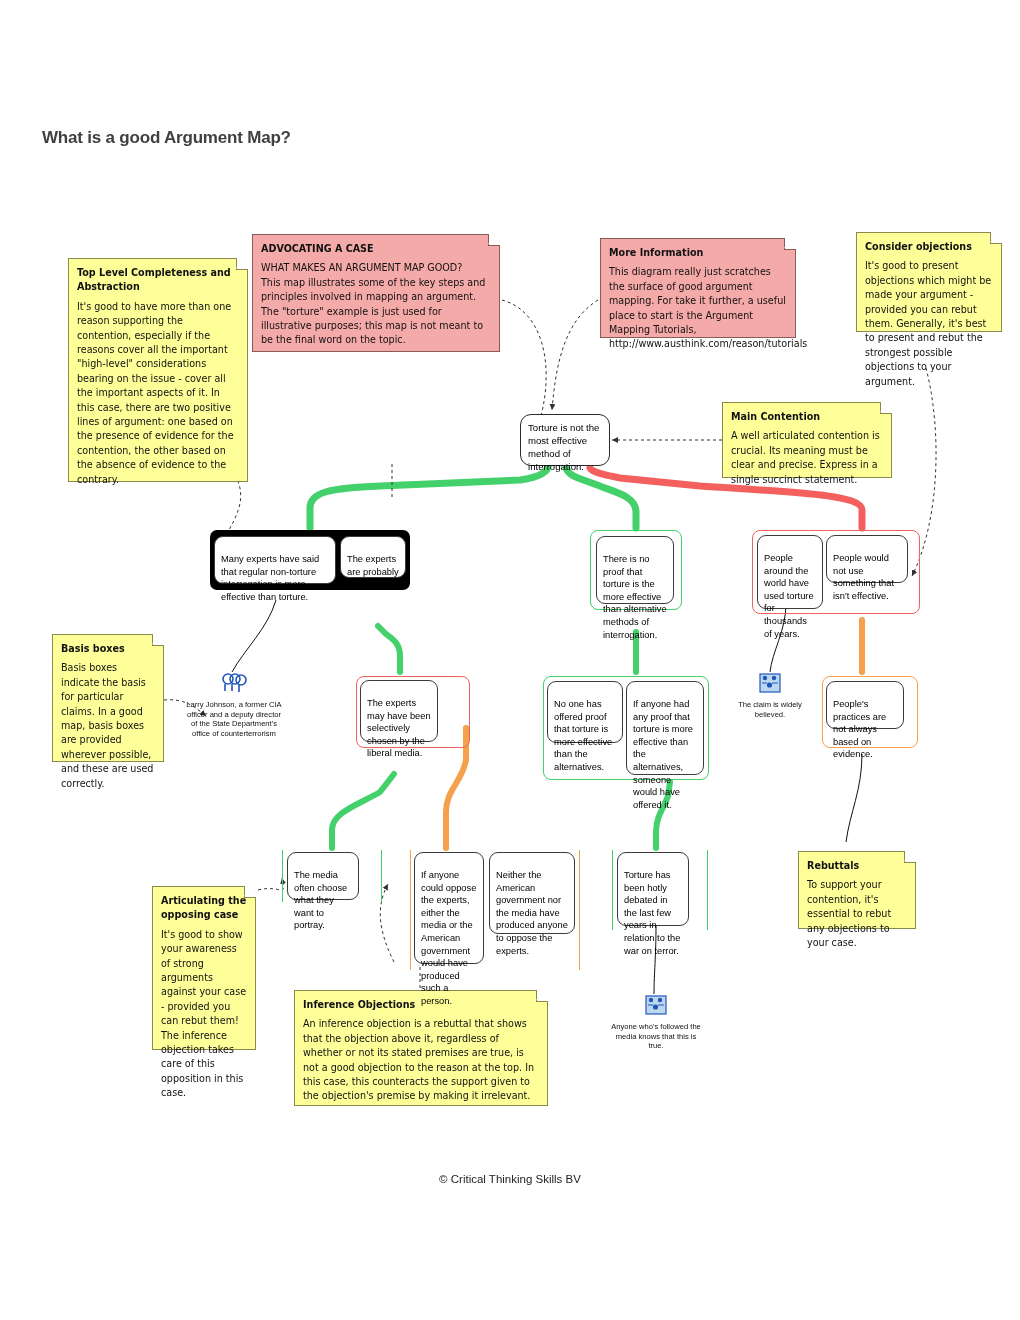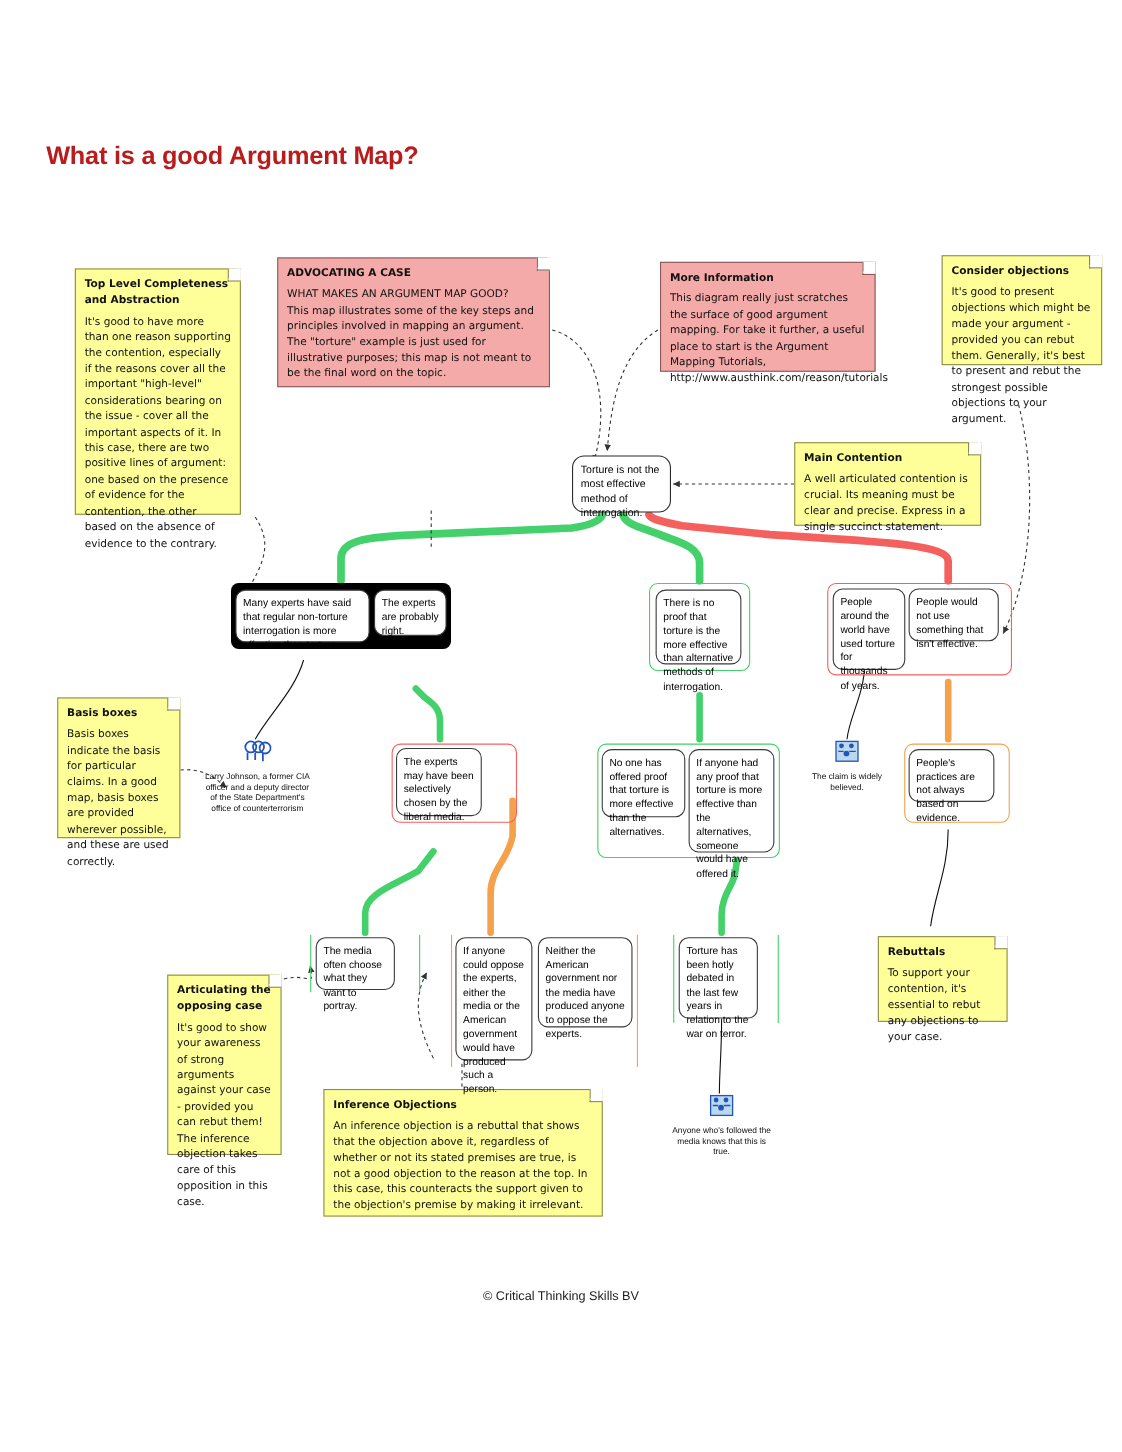--- a/index.html
+++ b/index.html
@@ -6,21 +6,21 @@
   body{
     width:1020px;height:1320px;background:#ffffff;position:relative;
     font-family:"Liberation Sans",sans-serif;overflow:hidden;
   }
   #stage{position:absolute;left:0;top:0;width:1020px;height:1320px;}
   #wires{position:absolute;left:0;top:0;width:1020px;height:1320px;pointer-events:none;}
 
   .title{
     position:absolute;left:42px;top:128px;
     font-family:"Liberation Sans",sans-serif;
-    font-size:23px;font-weight:bold;color:#b91c1c;letter-spacing:-0.2px;
+    font-size:17px;font-weight:bold;color:#404040;letter-spacing:-0.2px;
   }
   .footer{
     position:absolute;left:0;top:1173px;width:1020px;text-align:center;
     font-size:11.5px;color:#222;
   }
 
   
   .note{
     position:absolute;box-sizing:border-box;
     border:1px solid #5a5a3a;
@@ -40,21 +40,21 @@
   .note .fold::after{
     content:"";position:absolute;left:-1px;top:-1px;width:0;height:0;
     border-left:11px solid transparent;border-bottom:11px solid #ffffff;
   }
 
   
   .claim{
     position:absolute;box-sizing:border-box;background:#ffffff;
     border:1.3px solid #3b3b3b;border-radius:9px;
     font-size:9.3px;line-height:12.6px;color:#000;
-    padding:5px 6px;
+    padding:16px 6px;
     font-family:"Liberation Sans",sans-serif;
   }
   .contention{
     position:absolute;box-sizing:border-box;background:#ffffff;
     border:1.6px solid #2b2b2b;border-radius:11px;
     font-size:9.6px;line-height:13px;color:#000;padding:6px 7px;
   }
 
   
   .group{position:absolute;box-sizing:border-box;}
@@ -117,21 +117,21 @@
     <path d="M926,368 C942,430 940,520 912,576" stroke="#333" stroke-width="1" fill="none" stroke-dasharray="3,3" marker-end="url(#arr)"></path>
     <path d="M164,700 C186,698 196,708 206,716" stroke="#333" stroke-width="1" fill="none" stroke-dasharray="3,3" marker-end="url(#arr)"></path>
     <path d="M840,818 C846,792 856,776 860,760" stroke="#333" stroke-width="1" fill="none" stroke-dasharray="3,3" opacity="0"></path>
     <path d="M258,890 C282,884 286,900 282,878" stroke="#333" stroke-width="1" fill="none" stroke-dasharray="3,3" marker-end="url(#arr)"></path>
     <path d="M420,994 L420,966" stroke="#333" stroke-width="1" fill="none" stroke-dasharray="3,3"></path>
     <path d="M394,962 C378,930 376,906 388,884" stroke="#333" stroke-width="1" fill="none" stroke-dasharray="3,3" marker-end="url(#arr)"></path>
   </svg>
 
   <div class="title">What is a good Argument Map?</div>
 
-  <div class="note yellow" style="left:68px;top:244px;width:151px;height:224px;">
+  <div class="note yellow" style="left:68px;top:258px;width:180px;height:224px;">
     <span class="fold"></span>
     <span class="hd">Top Level Completeness and Abstraction</span>
     <span class="bd">It's good to have more than one reason supporting the contention, especially if the reasons cover all the important "high-level" considerations bearing on the issue - cover all the important aspects of it.  In this case, there are two positive lines of argument: one based on the presence of evidence for the contention, the other based on the absence of evidence to the contrary.</span>
   </div>
 
   <div class="note pink" style="left:252px;top:234px;width:248px;height:118px;">
     <span class="fold"></span>
     <span class="hd">ADVOCATING A CASE</span>
     <span class="bd">WHAT MAKES AN ARGUMENT MAP GOOD?</span>
     <span class="bd">This map illustrates some of the key steps and principles involved in mapping an argument.  The "torture" example is just used for illustrative purposes; this map is not meant to be the final word on the topic.</span>

